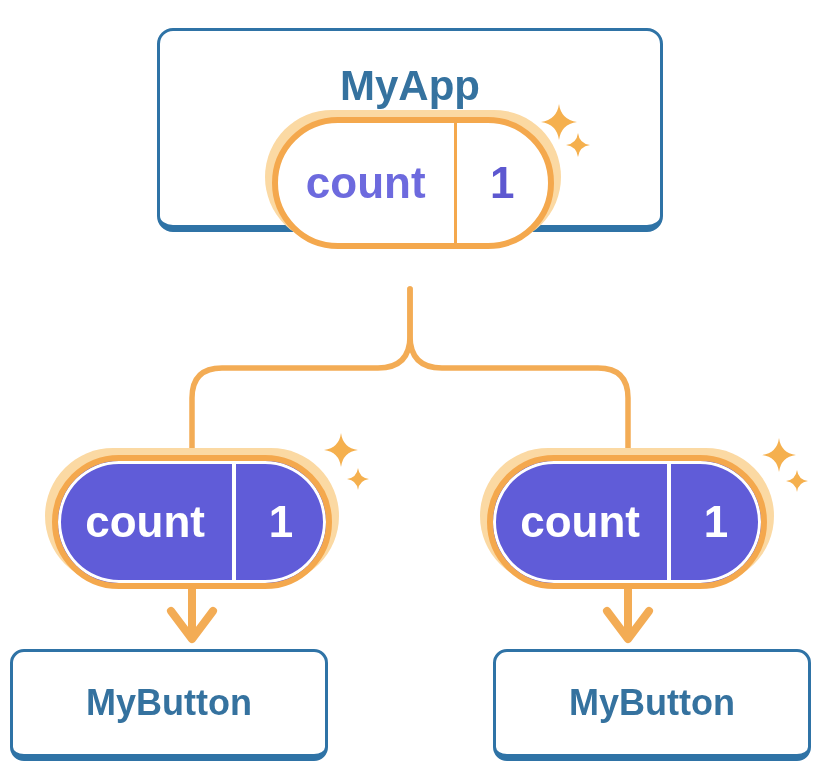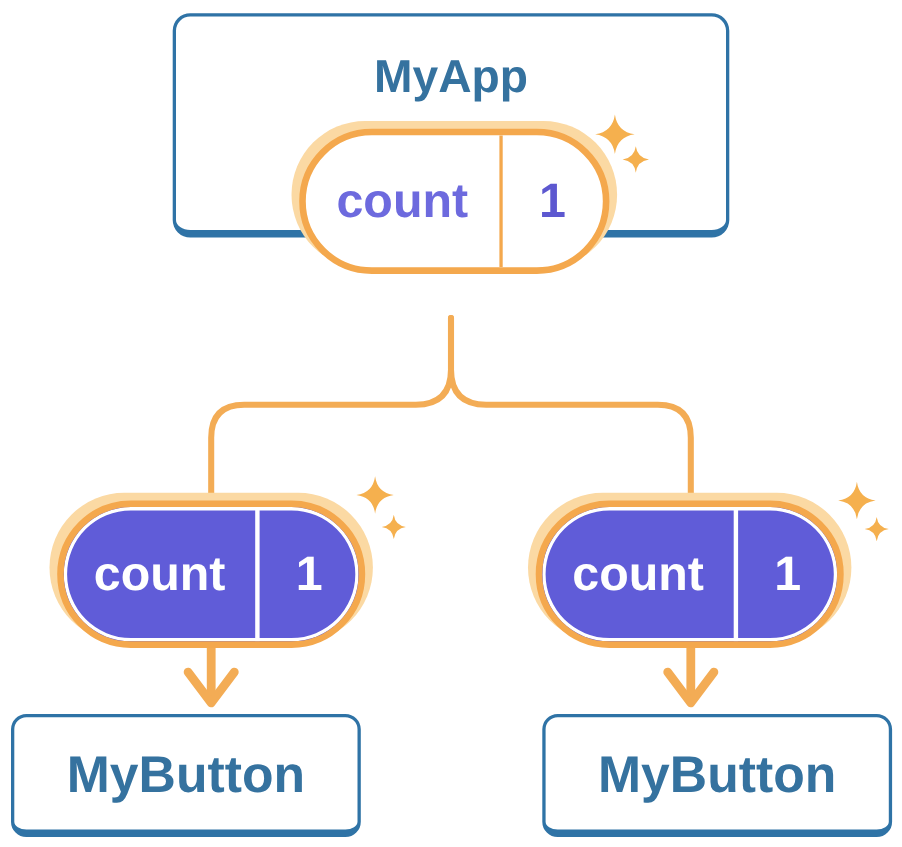--- a/index.html
+++ b/index.html
@@ -37,42 +37,42 @@
   
   .card {
     position: absolute;
     background: #ffffff;
     border: 3px solid #2F73A6;
     border-bottom-width: 7px;
     box-sizing: border-box;
     z-index: 2;
   }
   .root-card {
-    left: 157px; top: 12px;
+    left: 157px; top: 28px;
     width: 506px; height: 204px;
     border-radius: 16px;
   }
   .card-title {
     font-weight: 700;
     font-size: 42px;
     line-height: 1;
     color: #35729F;
     text-align: center;
   }
   .root-card .card-title { margin-top: 34px; }
   .leaf-card {
     width: 318px; height: 112px;
     border-radius: 14px;
     display: flex;
     align-items: center;
     justify-content: center;
   }
   .leaf-card.left  { left: 10px;  top: 649px; }
   .leaf-card.right { left: 493px; top: 649px; }
-  .leaf-card .card-title { margin: 0; font-size: 47px; }
+  .leaf-card .card-title { margin: 0; font-size: 36px; }
 
   
   .pill {
     position: absolute;
     width: 296px; height: 134px;
     border-radius: 999px;
     background: #FBD9A3;            
     padding: 7px;
     box-sizing: border-box;
     z-index: 3;

